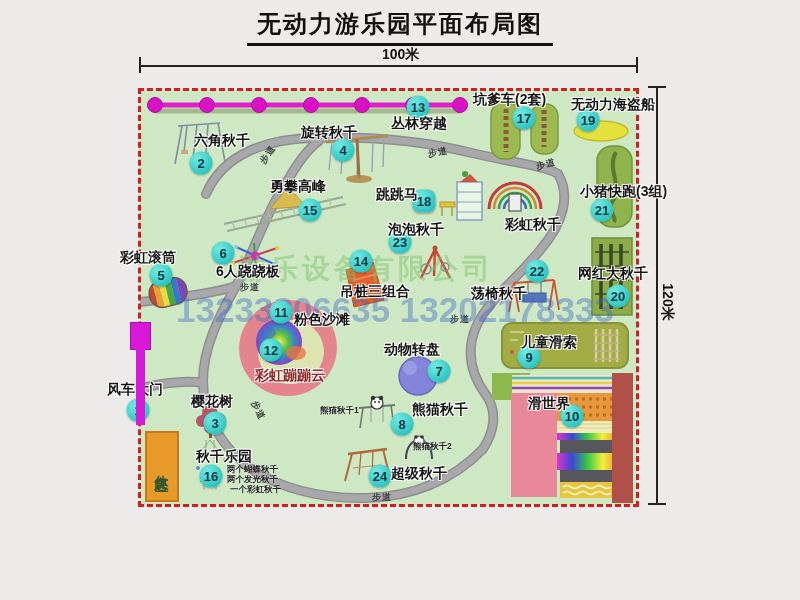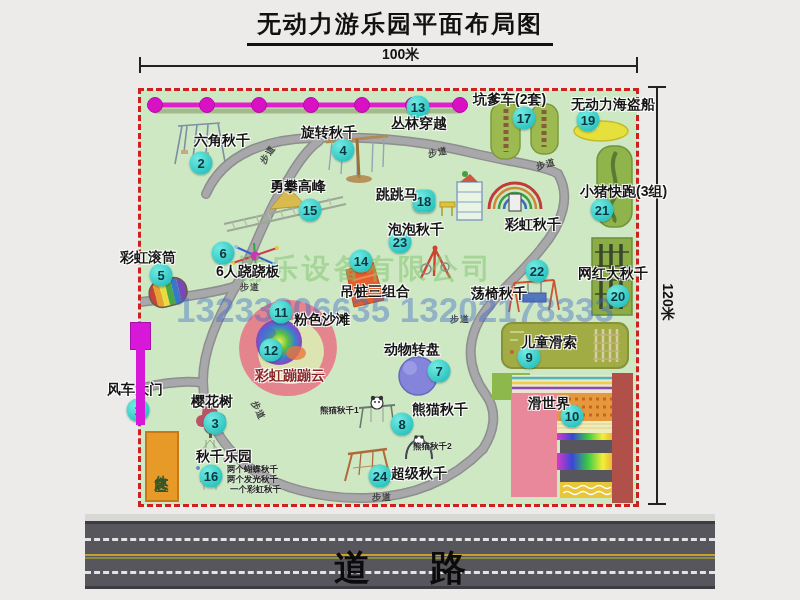--- a/index.html
+++ b/index.html
@@ -323,29 +323,20 @@
   <div class="wm-company">游乐设备有限公司</div>
   <div class="wm-phone">13233806635 13202178333</div>
 
   <div class="gate-top"></div>
   <div class="gate-bar"></div>
 
   <div class="rest-area">
     <span>休息区</span>
   </div>
 
-  <div class="road">
-    <div class="road-walk"></div>
-    <div class="road-body">
-      <div class="road-dash" style="top:14px;"></div>
-      <div class="road-yellow" style="top:30px;"></div>
-      <div class="road-dash" style="top:47px;"></div>
-      <div class="road-label">道路</div>
-    </div>
-  </div>
 
 <div class="poi-label" style="left: 107px; top: 381px;">风车大门</div>
     <div class="poi-badge" style="left: 138px; top: 410px;">1</div>
     <div class="poi-label" style="left: 194px; top: 132px;">六角秋千</div>
     <div class="poi-badge" style="left: 201px; top: 163px;">2</div>
     <div class="poi-label" style="left: 191px; top: 393px;">樱花树</div>
     <div class="poi-badge" style="left: 215px; top: 423px;">3</div>
     <div class="poi-label" style="left: 301px; top: 124px;">旋转秋千</div>
     <div class="poi-badge" style="left: 343px; top: 150px;">4</div>
     <div class="poi-label" style="left: 120px; top: 249px;">彩虹滚筒</div>

